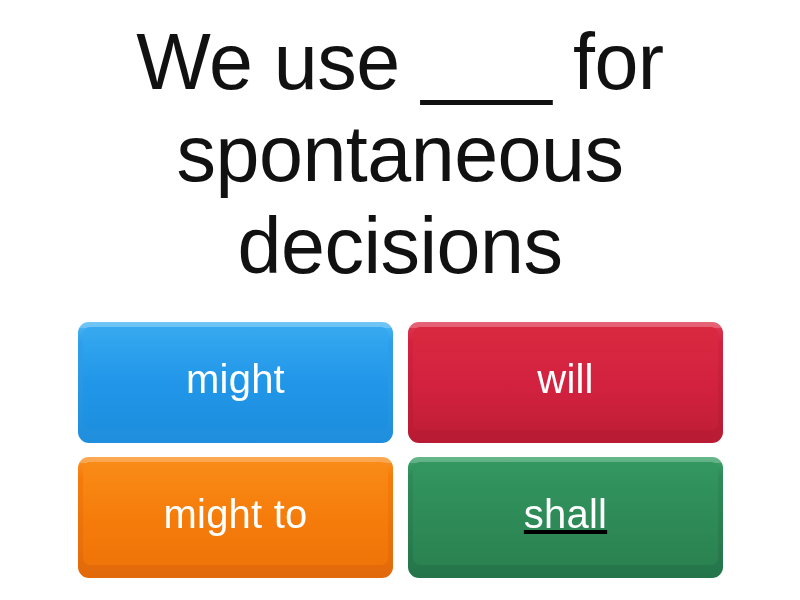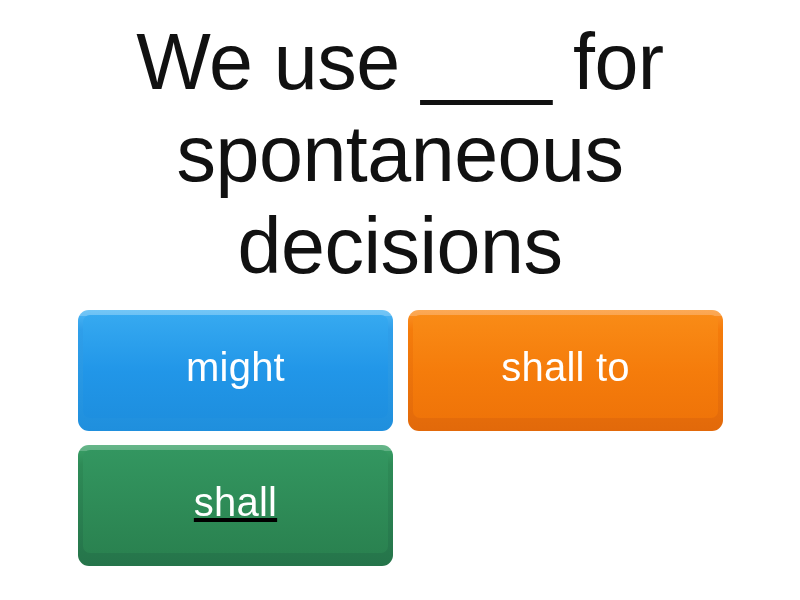--- a/index.html
+++ b/index.html
@@ -36,21 +36,21 @@
     font-weight: 400;
     line-height: 92px;
     letter-spacing: -0.5px;
     white-space: pre-wrap;
   }
 
   
   .answers {
     position: absolute;
     left: 78px;
-    top: 310px;
+    top: 322px;
     width: 645px;
     display: grid;
     grid-template-columns: 315px 315px;
     grid-template-rows: 121px 121px;
     column-gap: 15px;
     row-gap: 14px;
   }
 
   
   .answer {
@@ -133,24 +133,29 @@
   <h1 class="question">We use ___ for spontaneous decisions</h1>
 
   <div class="answers">
 
     <div class="answer blue">
       <div class="answer-face">
         <span class="answer-label">might</span>
       </div>
     </div>
 
+    <div class="answer red">
+      <div class="answer-face">
+        <span class="answer-label">will</span>
+      </div>
+    </div>
 
     <div class="answer orange">
       <div class="answer-face">
-        <span class="answer-label">shall to</span>
+        <span class="answer-label">might to</span>
       </div>
     </div>
 
     <div class="answer green">
       <div class="answer-face">
         <span class="answer-label">shall</span>
       </div>
     </div>
 
   </div>

